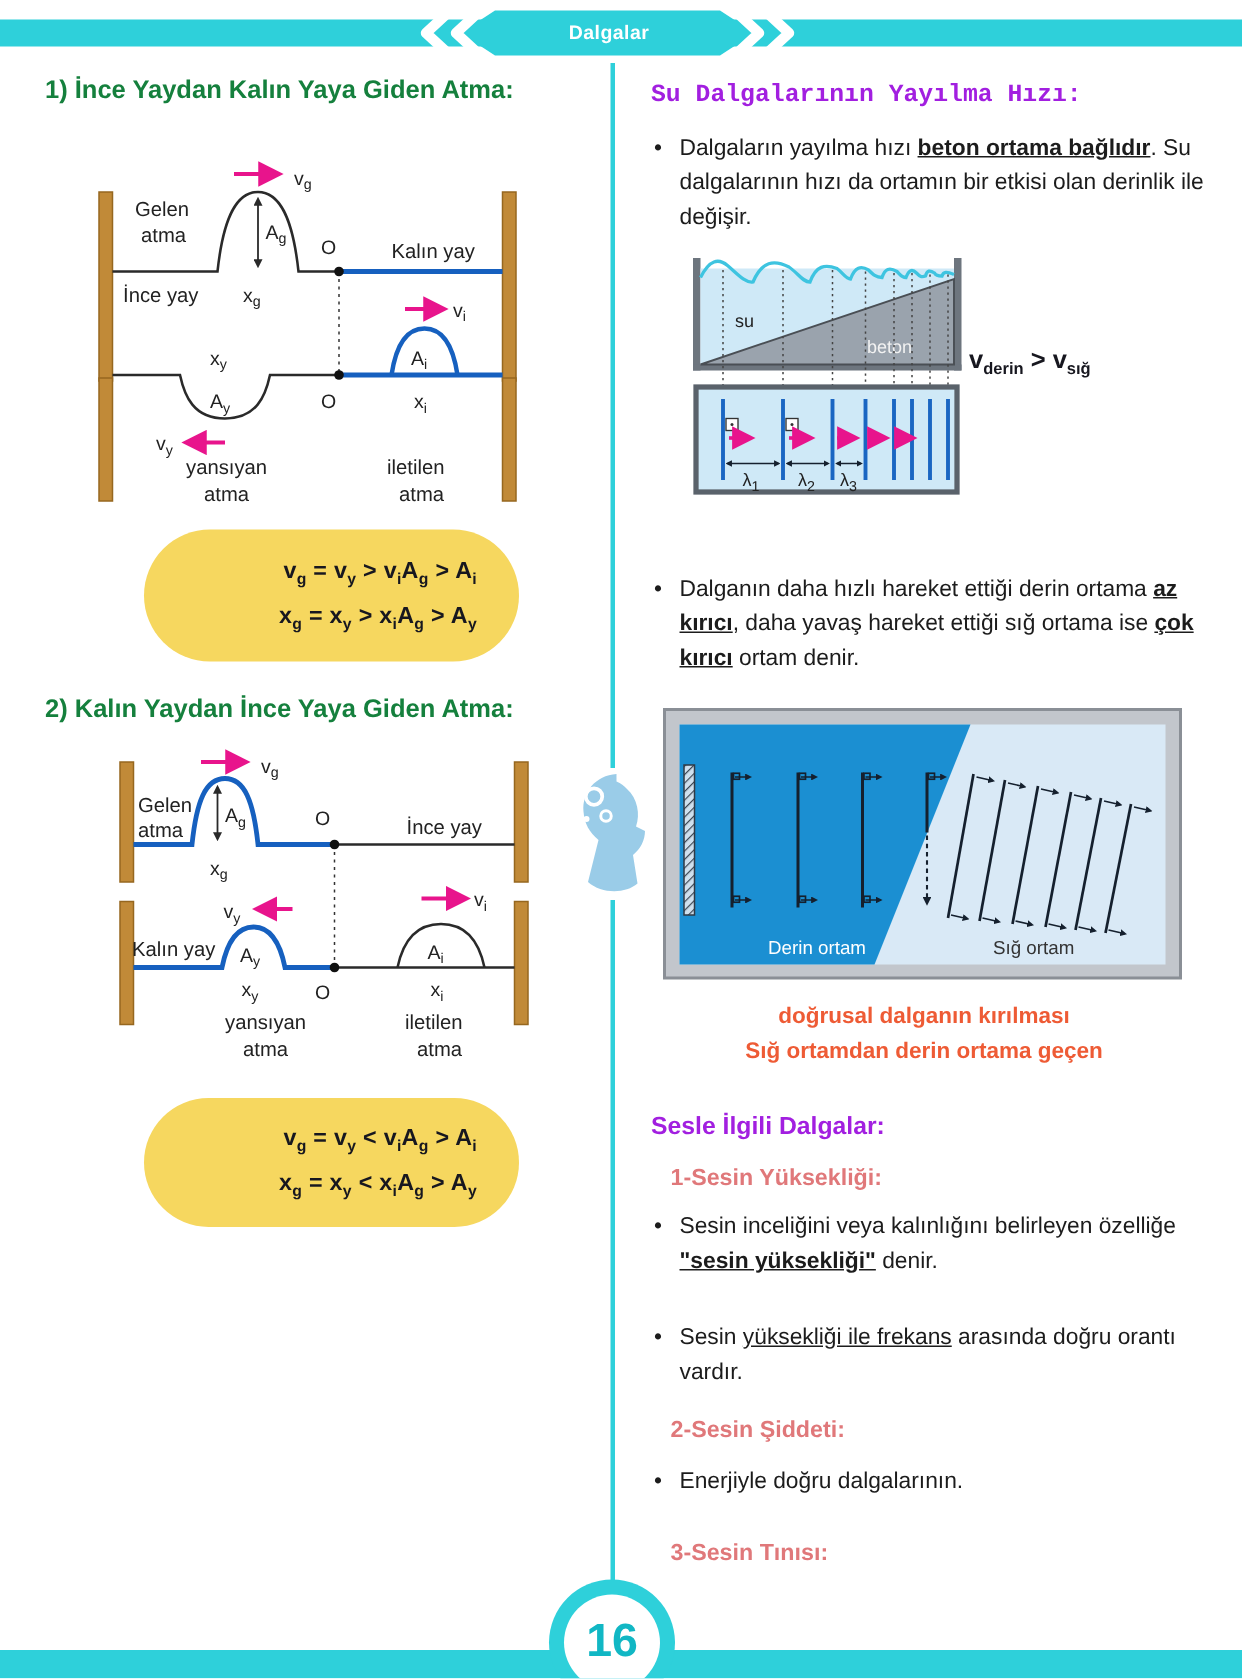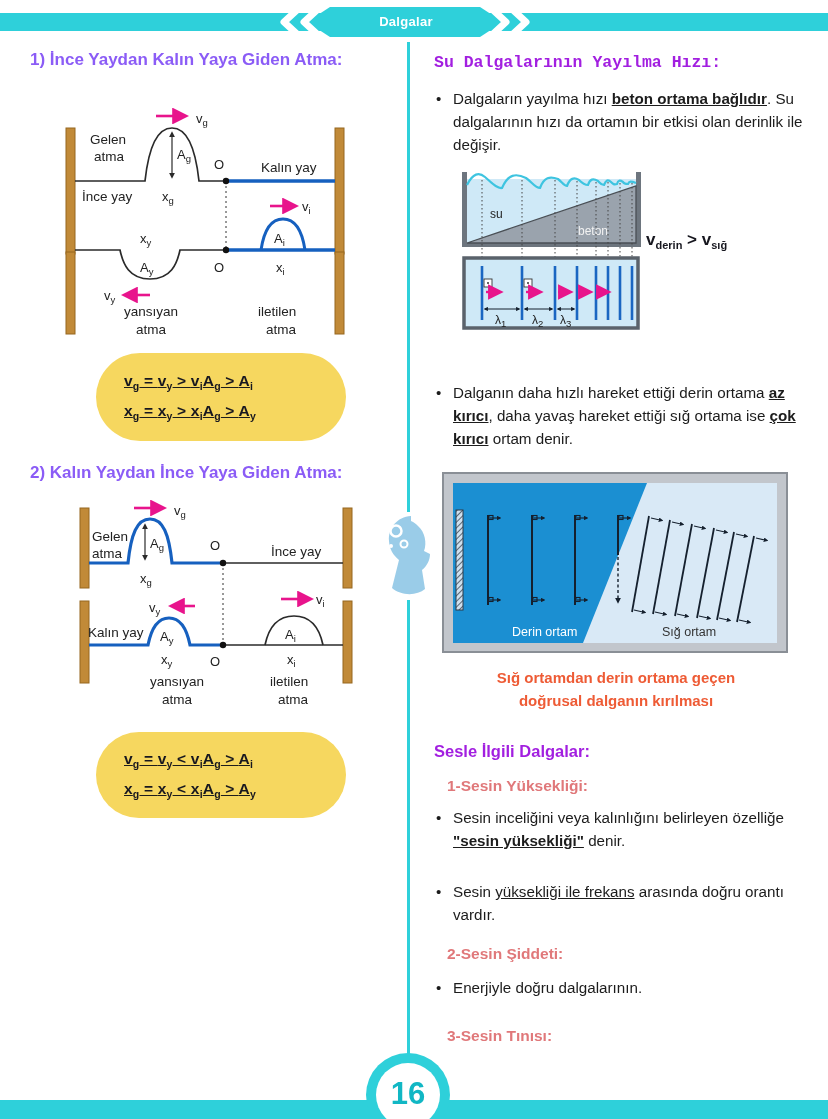--- a/index.html
+++ b/index.html
@@ -18,34 +18,34 @@
     color:#fff; font-weight:bold; font-size:13px; text-align:center; line-height:17px; letter-spacing:.3px; }
 
   
   .divider { position:absolute; left:407px; width:3px; background:#2ed0da; }
   .footbar { position:absolute; left:0; top:1100px; width:828px; height:19px; background:#2ed0da; }
   .pagenum-outer { position:absolute; left:366px; top:1053px; width:84px; height:84px; border-radius:50%; background:#2ed0da; }
   .pagenum-inner { position:absolute; left:10px; top:10px; width:64px; height:64px; border-radius:50%; background:#fff;
     color:#11b7c4; font-weight:bold; font-size:31px; text-align:center; line-height:62px; }
 
   
-  .h-pink   { color:#8b5cf6; font-weight:bold; font-size:17px; }
+  .h-pink   { color:#15803d; font-weight:bold; font-size:17px; }
   .h-purple { color:#a21fe0; font-weight:bold; font-size:16.5px; }
   .h-salmon { color:#e0787a; font-weight:bold; font-size:15.5px; }
   .caption  { color:#ee5b35; font-weight:600; font-size:15px; text-align:center; line-height:23px; }
   .body-p { font-size:15.2px; line-height:1.5; }
   .bullet { display:flex; }
   .bullet .dot { width:17px; flex:0 0 17px; font-size:15.2px; }
   .bu { font-weight:bold; text-decoration:underline; }
   .u  { text-decoration:underline; }
 
   
   .fbox { position:absolute; background:#f6d75f; border-radius:44px;
     display:flex; flex-direction:column; justify-content:center; gap:9px; padding:10px 28px; }
-  .frow { display:flex; justify-content:flex-start; align-items:baseline;text-decoration:underline; }
+  .frow { display:flex; justify-content:flex-end; align-items:baseline; }
   .fexpr { font-weight:bold; font-size:15.5px; color:#17171f; letter-spacing:.2px; }
   .fexpr sub { font-size:10.5px; font-weight:bold; }
 
   .vformula { font-weight:bold; font-size:17px; color:#17171f; }
   .vformula sub { font-size:11px; }
 
   
   svg text { font-family:"Liberation Sans", sans-serif; fill:#222; }
   .dtxt  { font-size:13.5px; }
   .dsym  { font-size:13px; }
@@ -326,22 +326,22 @@
       <path d="M296,64 l11,2.5" marker-end="url(#mTiny)"></path>
         <path d="M279,148 l11,2.5" marker-end="url(#mTiny)"></path>
       <path d="M316,68 l11,2.5" marker-end="url(#mTiny)"></path>
         <path d="M299,150 l11,2.5" marker-end="url(#mTiny)"></path>
     </g>
     <text x="72" y="166" class="wlbl" style="fill:#ffffff">Derin ortam</text>
     <text x="222" y="166" class="wlbl" style="fill:#333333">Sığ ortam</text>
   </svg>
 
   <div class="abs caption" style="left:440px; top:666px; width:352px;">
+    <div>doğrusal dalganın kırılması</div>
     <div>Sığ ortamdan derin ortama geçen</div>
-    <div>doğrusal dalganın kırılması</div>
   </div>
 
   <div class="abs h-purple" style="left:434px; top:742px; width:390px;">Sesle İlgili Dalgalar:</div>
 
   <div class="abs h-salmon" style="left:447px; top:777px;">1-Sesin Yüksekliği:</div>
 
   <div class="abs body-p bullet" style="left:436px; top:807px; width:386px;">
     <span class="dot">•</span>
     <p><span>Sesin inceliğini veya kalınlığını belirleyen özelliğe </span><span class="bu">"sesin yüksekliği"</span><span> denir.</span></p>
   </div>

